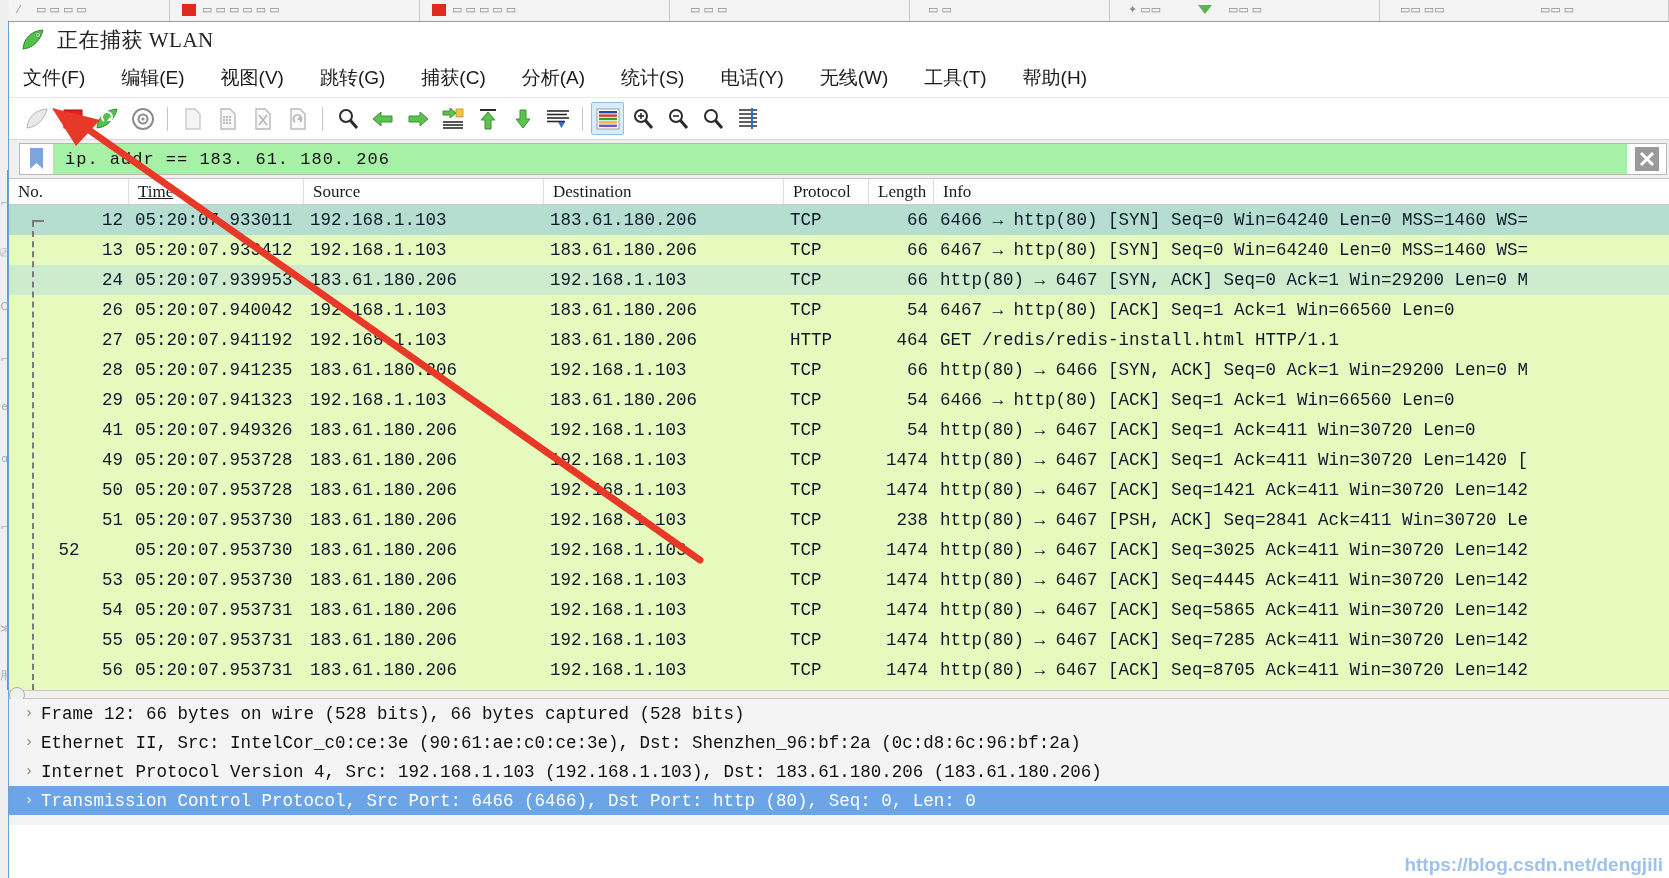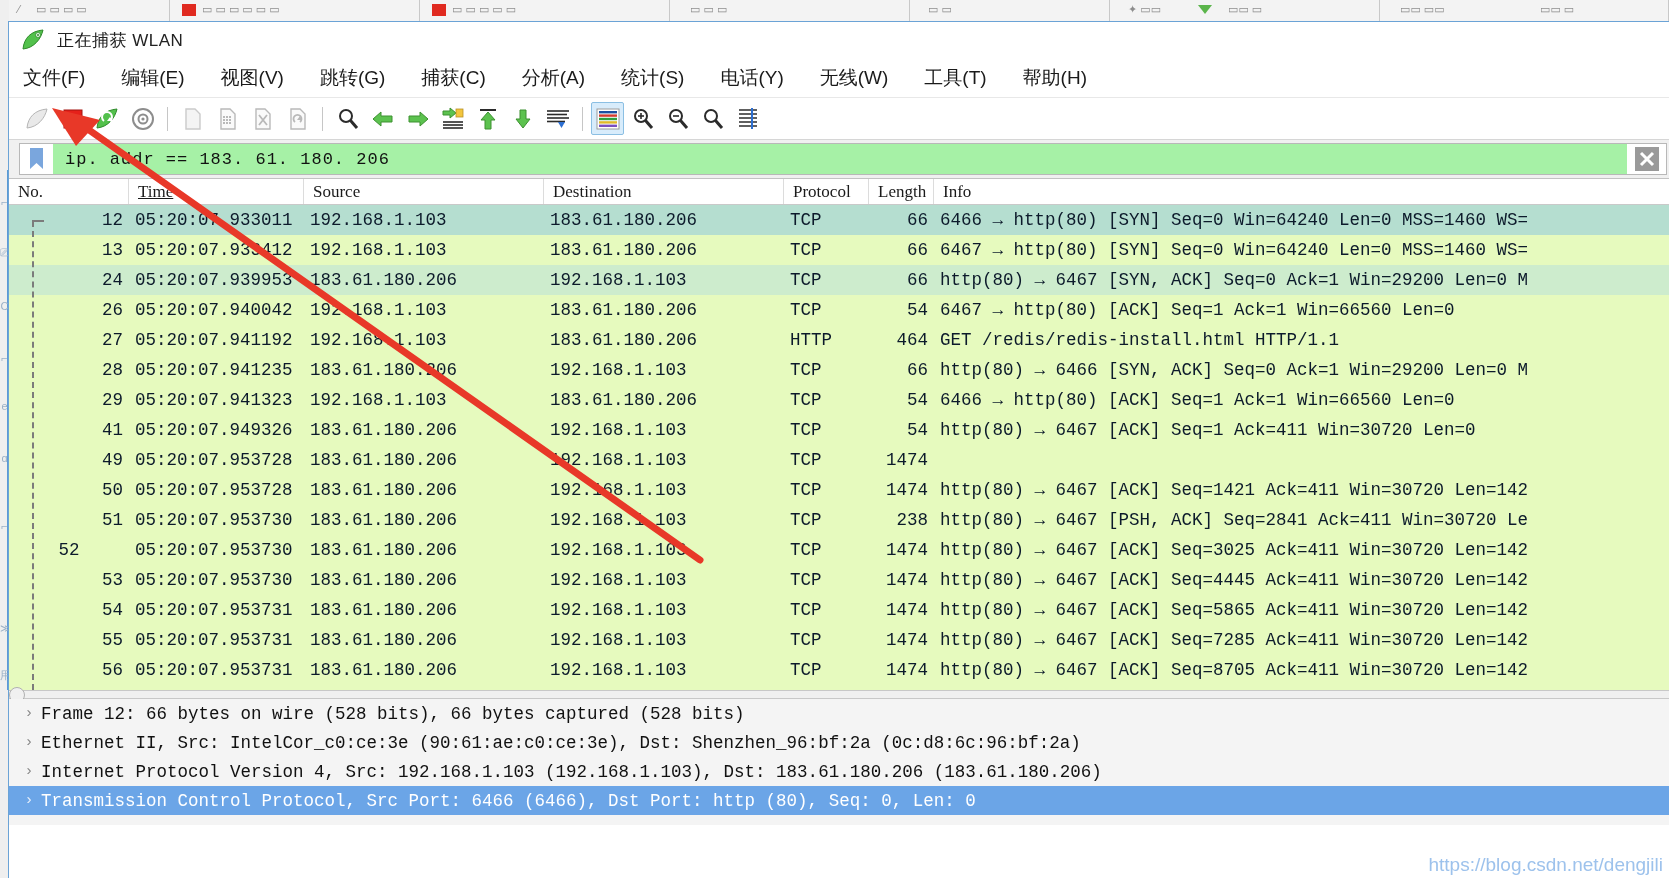--- a/index.html
+++ b/index.html
@@ -58,21 +58,21 @@
     position: relative;
     height: 36px;
     background: #ffffff;
     display: flex; align-items: center;
     padding-left: 12px;
   }
   .wslogo {
     width: 26px; height: 22px; position: relative; margin-right: 10px; flex: 0 0 auto;
   }
   .title-text {
-    font-size: 17px; color: #222; font-family: Liberation Sans, sans-serif;
+    font-size: 21px; color: #222; font-family: Liberation Serif, serif;
     letter-spacing: 0.5px;
   }
 
   
   .menubar {
     height: 40px;
     display: flex; align-items: center;
     padding-left: 14px;
     background: #ffffff;
     border-bottom: 1px solid #e8e8e8;
@@ -243,21 +243,21 @@
 
   .watermark {
     position: absolute;
     right: 6px; bottom: 2px;
     font-size: 19px;
     color: #cfd9e4;
     font-family: "Liberation Sans", sans-serif;
     pointer-events: none;
     white-space: nowrap;
   }
-  .watermark.on-blue { color: #9dc2ec; }
+  .watermark.on-blue { color: #9dc2ec; font-weight: bold; }
 
   
   .annot {
     position: absolute; left: 0; top: 0; width: 1669px; height: 878px;
     pointer-events: none;
   }
 </style>
 </head>
 <body>
 
@@ -610,20 +610,21 @@
             <div class="pc len" style="width: 65px; text-align: right;">54</div>
             <div class="pc" style="width: 700px;">http(80) → 6467 [ACK] Seq=1 Ack=411 Win=30720 Len=0</div>
           </div>
           <div class="prow greenA">
             <div class="pc num" style="width: 120px; text-align: right;">49</div>
             <div class="pc" style="width: 175px;">05:20:07.953728</div>
             <div class="pc" style="width: 240px;">183.61.180.206</div>
             <div class="pc" style="width: 240px;">192.168.1.103</div>
             <div class="pc" style="width: 85px;">TCP</div>
             <div class="pc len" style="width: 65px; text-align: right;">1474</div>
+            <div class="pc" style="width: 700px;">http(80) → 6467 [ACK] Seq=1 Ack=411 Win=30720 Len=1420 [</div>
           </div>
           <div class="prow greenA">
             <div class="pc num" style="width: 120px; text-align: right;">50</div>
             <div class="pc" style="width: 175px;">05:20:07.953728</div>
             <div class="pc" style="width: 240px;">183.61.180.206</div>
             <div class="pc" style="width: 240px;">192.168.1.103</div>
             <div class="pc" style="width: 85px;">TCP</div>
             <div class="pc len" style="width: 65px; text-align: right;">1474</div>
             <div class="pc" style="width: 700px;">http(80) → 6467 [ACK] Seq=1421 Ack=411 Win=30720 Len=142</div>
           </div>

